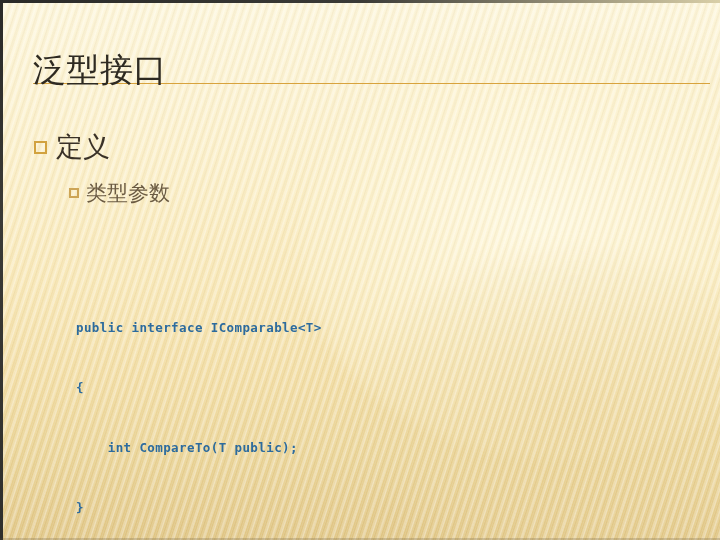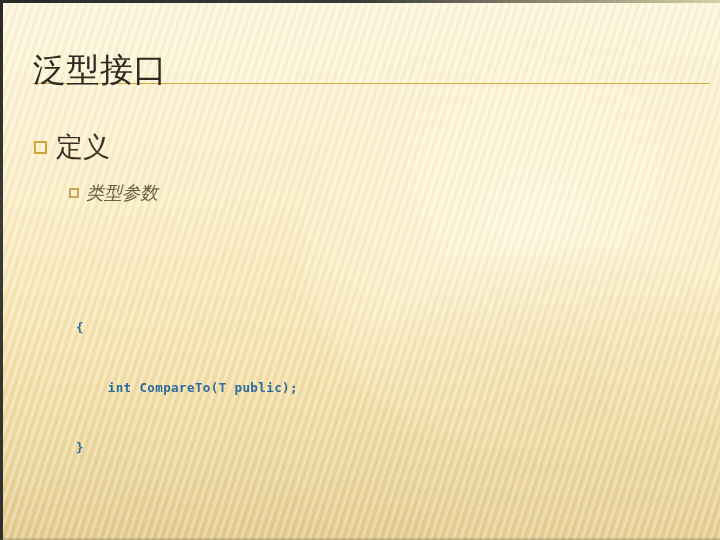--- a/index.html
+++ b/index.html
@@ -156,25 +156,24 @@
   }
   .bullet-l2 .marker {
     width: 10px;
     height: 10px;
     border: 2px solid #cda556;
     box-sizing: border-box;
     margin-right: 7px;
     flex: 0 0 auto;
   }
   .bullet-l2 .label {
-    font-size: 18px;
+    font-size: 21px;
     line-height: 26px;
     color: #6b5b43;
     white-space: nowrap;
-    font-style: italic;
   }
 
   .code-block {
     position: absolute;
     left: 76px;
     top: 278px;
     z-index: 5;
     font-family: "DejaVu Sans Mono", "Liberation Mono", monospace;
     font-size: 12.5px;
     font-weight: bold;
@@ -207,18 +206,19 @@
     <span class="marker"></span>
     <span class="label">定义</span>
   </div>
 
   <div class="bullet-l2">
     <span class="marker"></span>
     <span class="label">类型参数</span>
   </div>
 
   <div class="code-block">
+    <div class="code-line">public interface IComparable&lt;T&gt;</div>
     <div class="code-line">{</div>
     <div class="code-line">    int CompareTo(T public);</div>
     <div class="code-line">}</div>
   </div>
 
 </div>
 
 </body></html>

